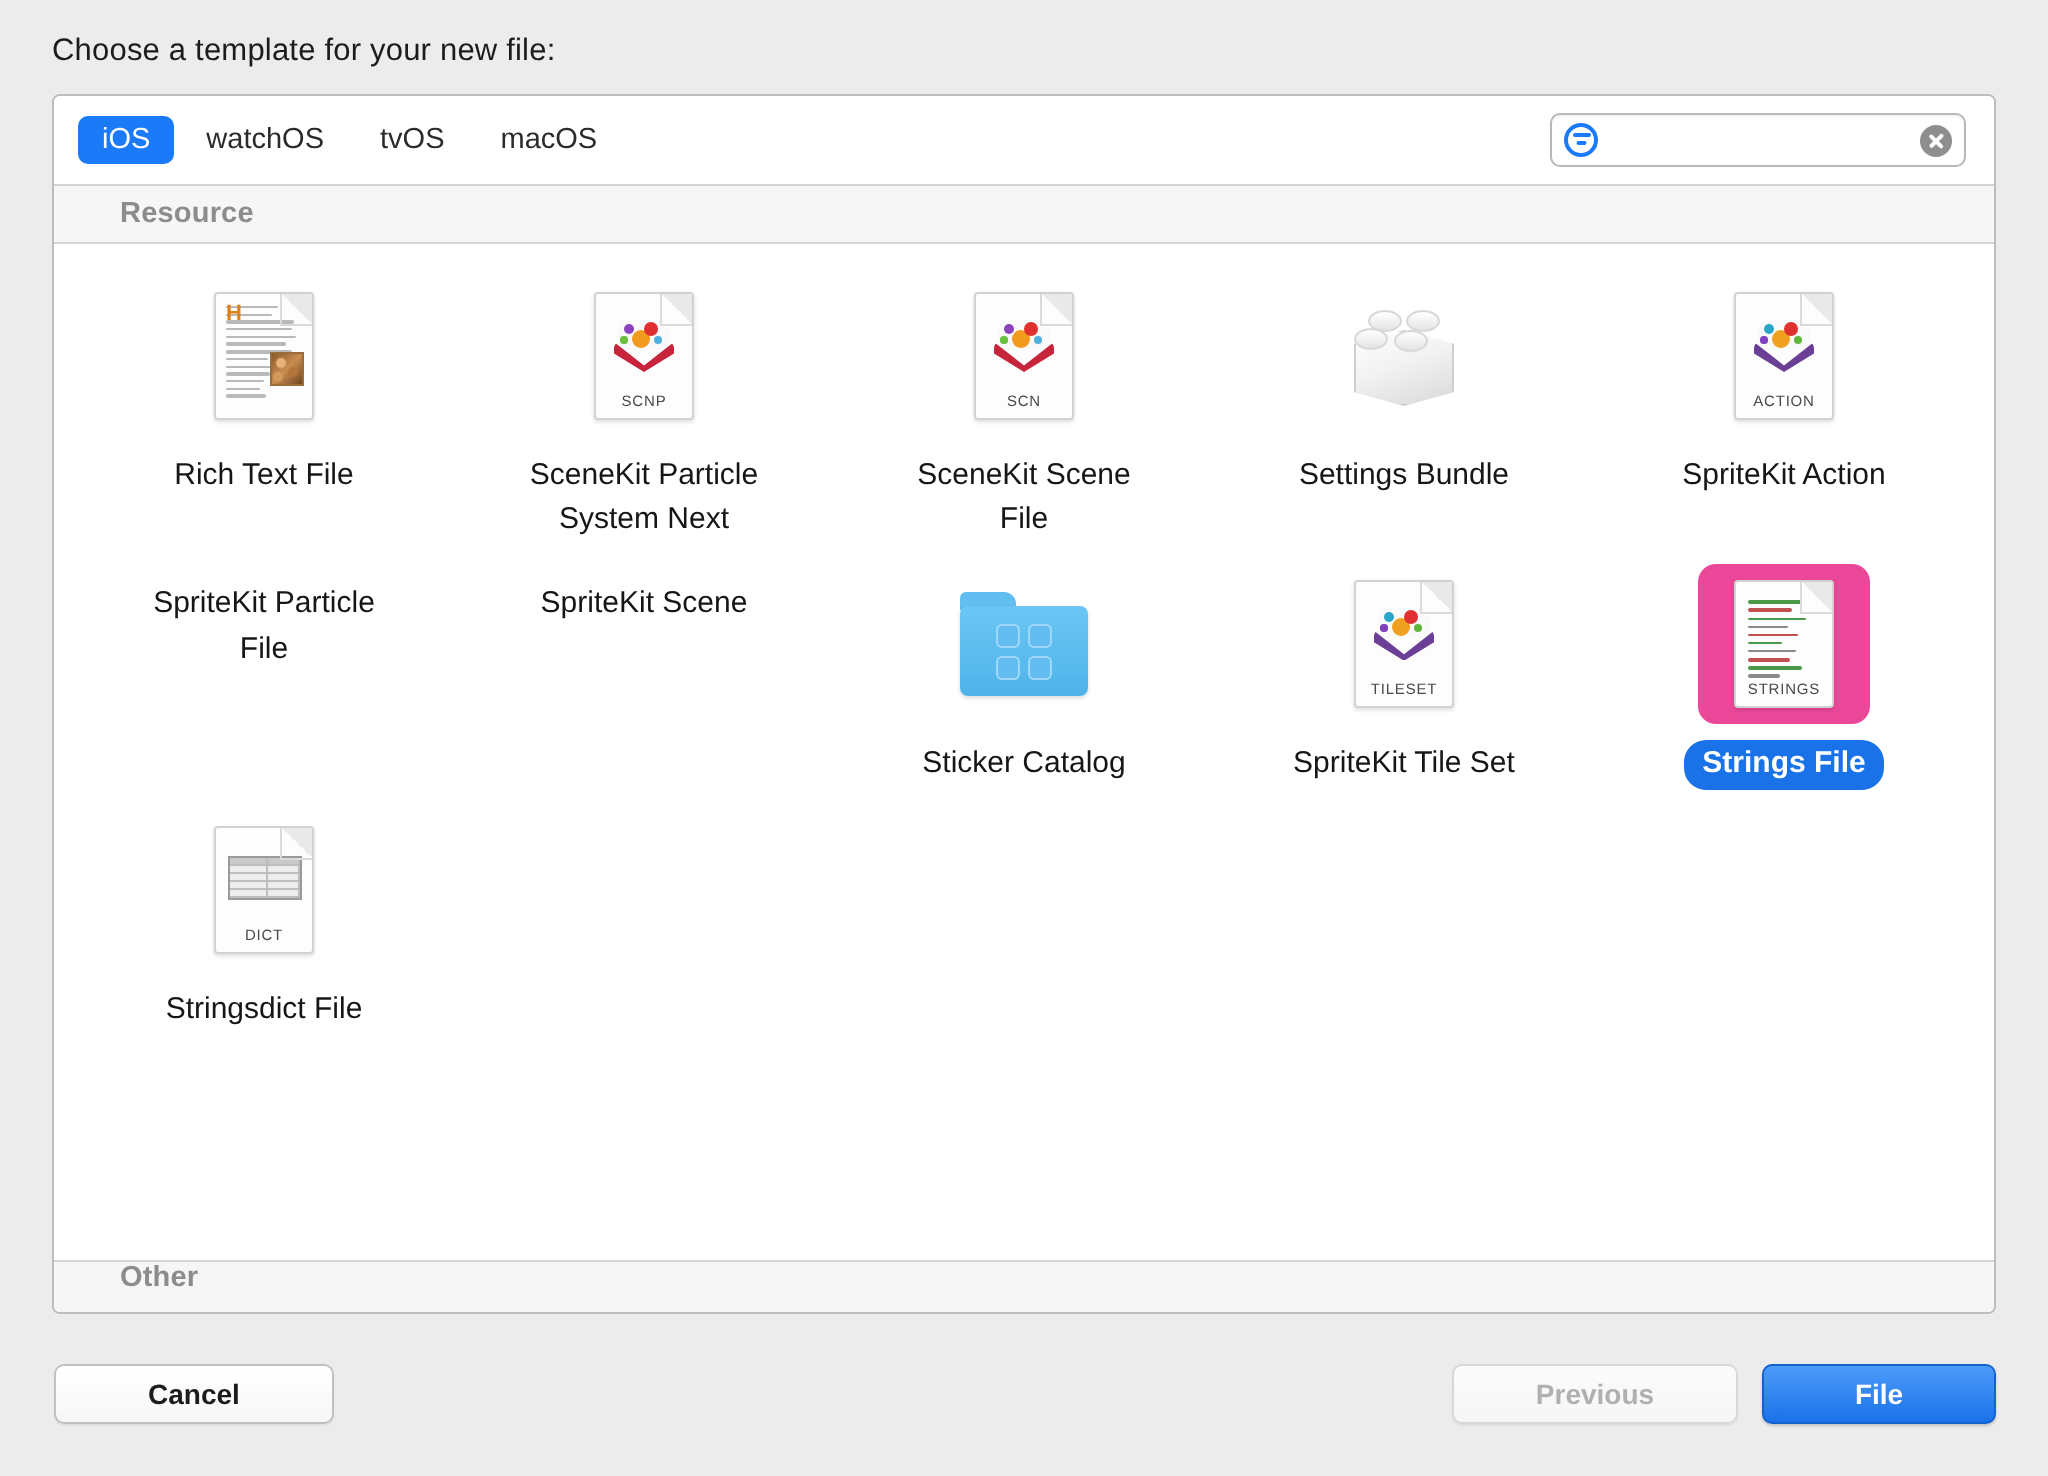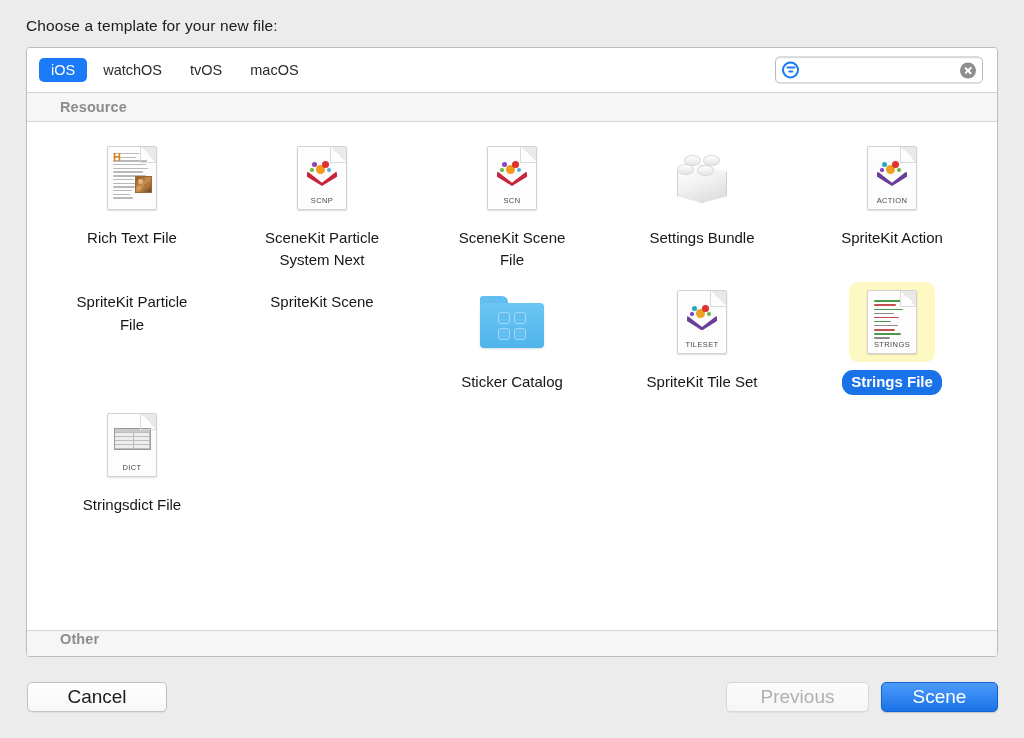--- a/index.html
+++ b/index.html
@@ -168,21 +168,21 @@
     cursor: default;
     padding-top: 4px;
   }
   .icon-box {
     width: 86px; height: 80px;
     display: flex;
     align-items: center;
     justify-content: center;
     border-radius: 9px;
   }
-  .cell.selected .icon-box { background: #fef9c3; }
+  .cell.selected .icon-box { background: #ec4899; }
   .cell-label {
     margin-top: 8px;
     font-size: 15px;
     color: #161616;
     text-align: center;
     line-height: 1.48;
     max-width: 150px;
     padding: 1px 9px;
     border-radius: 11px;
   }
@@ -348,30 +348,31 @@
     border: 1.6px solid #9fd9f7;
     border-radius: 3px;
   }
 
   
   .footer { position: absolute; left: 0; right: 0; bottom: 0; height: 81px; }
   .btn {
     position: absolute;
     height: 30px;
     border-radius: 5px;
-    font-size: 19px;
+    font-size: 14px;
     font-family: "Liberation Sans", sans-serif;
     display: flex;
     align-items: center;
     justify-content: center;
     cursor: default;
     border: 1px solid #c0c0c0;
     background: linear-gradient(180deg, #ffffff, #f7f7f7);
     color: #1c1c1c;
     box-shadow: 0 1px 1px rgba(0,0,0,.06);
+    font-weight: bold;
   }
   .btn-cancel { left: 27px; bottom: 26px; width: 140px; }
   .btn-prev {
     right: 155px; bottom: 26px; width: 143px;
     color: #b0b0b0;
     background: linear-gradient(180deg, #fbfbfb, #f6f6f6);
     border-color: #d8d8d8;
   }
   .btn-next {
     right: 26px; bottom: 26px; width: 117px;
@@ -598,14 +599,14 @@
 
     </div>
 
     <div class="section-header bottom-sticky">Other</div>
   </div>
 </div>
 
 <div class="footer">
   <div class="btn btn-cancel">Cancel</div>
   <div class="btn btn-prev">Previous</div>
-  <div class="btn btn-next">Scene</div>
+  <div class="btn btn-next">File</div>
 </div>
 
 </body></html>

